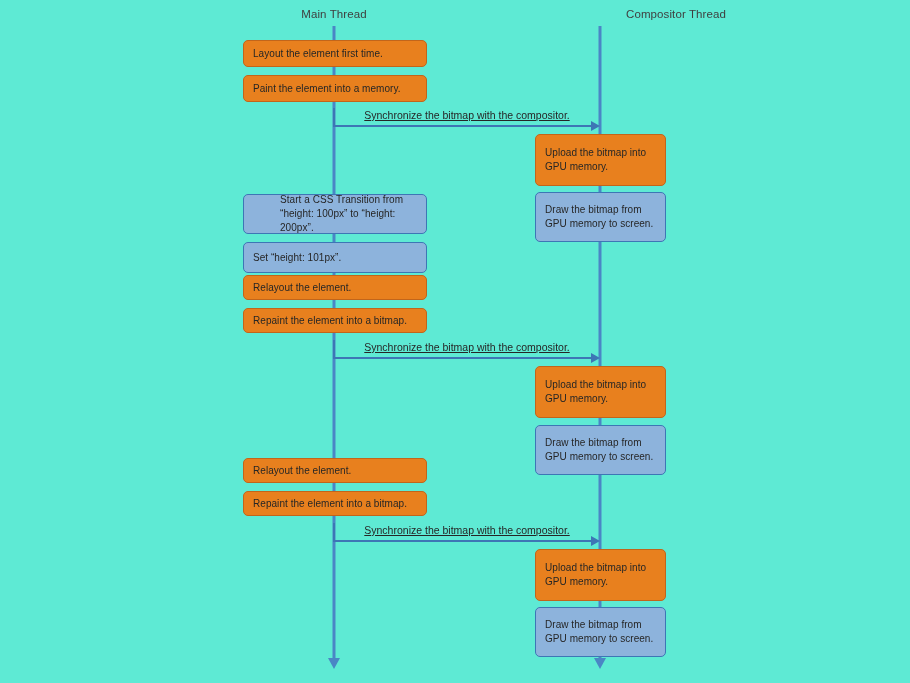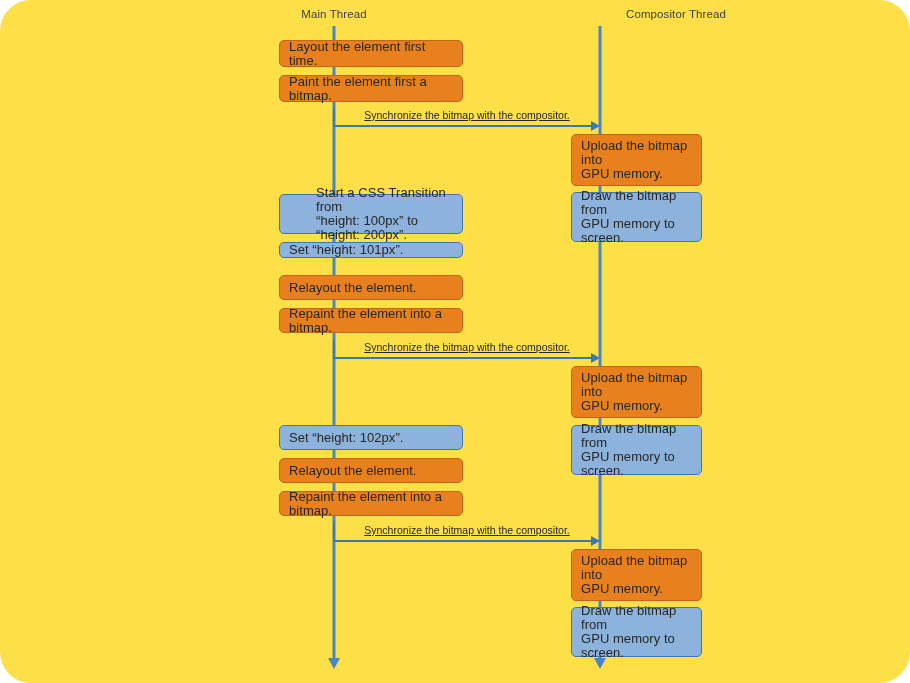--- a/index.html
+++ b/index.html
@@ -7,23 +7,22 @@
     padding: 0;
     background: #ffffff;
   }
   body {
     font-family: "Liberation Sans", sans-serif;
   }
   #diagram {
     position: relative;
     width: 910px;
     height: 683px;
-    background: #fde047;
+    background: #5eead4;
     overflow: hidden;
-    border-radius: 31px;
   }
   .lane-title {
     position: absolute;
     font-size: 11.5px;
     color: #3f3f3f;
     white-space: nowrap;
     transform: translateX(-50%);
     letter-spacing: 0.1px;
   }
   .lifeline {
@@ -40,30 +39,29 @@
     border-right: 6px solid transparent;
     border-top: 11px solid #4a86c5;
     transform: translateX(-50%);
   }
   .node {
     position: absolute;
     box-sizing: border-box;
     border-radius: 5px;
     border-width: 1.5px;
     border-style: solid;
-    font-size: 13px;
+    font-size: 10px;
     line-height: 14px;
     color: #262626;
     padding: 0 9px;
     display: flex;
     flex-direction: column;
     justify-content: center;
     white-space: pre-line;
     letter-spacing: 0.05px;
-    margin-left: 36px;
   }
   .node.orange {
     background: #e8801e;
     border-color: #c2651a;
   }
   .node.blue {
     background: #8db3dc;
     border-color: #3d76b5;
   }
   .msg {
@@ -126,32 +124,31 @@
 
   <div class="msg">
     <div class="msg-stub" style="left:333px; top:523px; height:19px;"></div>
     <div class="msg-line" style="left:334px; top:540px; width:258px;"></div>
     <div class="msg-head" style="left:591px; top:536px;"></div>
     <div class="msg-label" style="left:467px; top:524px;">Synchronize the bitmap with the compositor.</div>
   </div>
 
   <div class="node orange" style="left:243px; top:40px; width:184px; height:27px;">Layout the element first time.</div>
 
-  <div class="node orange" style="left:243px; top:75px; width:184px; height:27px;">Paint the element first a bitmap.</div>
+  <div class="node orange" style="left:243px; top:75px; width:184px; height:27px;">Paint the element into a memory.</div>
 
   <div class="node blue" style="left:243px; top:194px; width:184px; height:40px;padding-left:36px;">Start a CSS Transition from
 “height: 100px” to “height: 200px”.</div>
 
-  <div class="node blue" style="left:243px; top:242px; width:184px; height:16px;">Set “height: 101px”.</div>
+  <div class="node blue" style="left:243px; top:242px; width:184px; height:31px;">Set “height: 101px”.</div>
 
   <div class="node orange" style="left:243px; top:275px; width:184px; height:25px;">Relayout the element.</div>
 
   <div class="node orange" style="left:243px; top:308px; width:184px; height:25px;">Repaint the element into a bitmap.</div>
 
-  <div class="node blue" style="left:243px; top:425px; width:184px; height:25px;">Set “height: 102px”.</div>
 
   <div class="node orange" style="left:243px; top:458px; width:184px; height:25px;">Relayout the element.</div>
 
   <div class="node orange" style="left:243px; top:491px; width:184px; height:25px;">Repaint the element into a bitmap.</div>
 
   <div class="node orange" style="left:535px; top:134px; width:131px; height:52px;">Upload the bitmap into
 GPU memory.</div>
 
   <div class="node blue" style="left:535px; top:192px; width:131px; height:50px;">Draw the bitmap from
 GPU memory to screen.</div>

